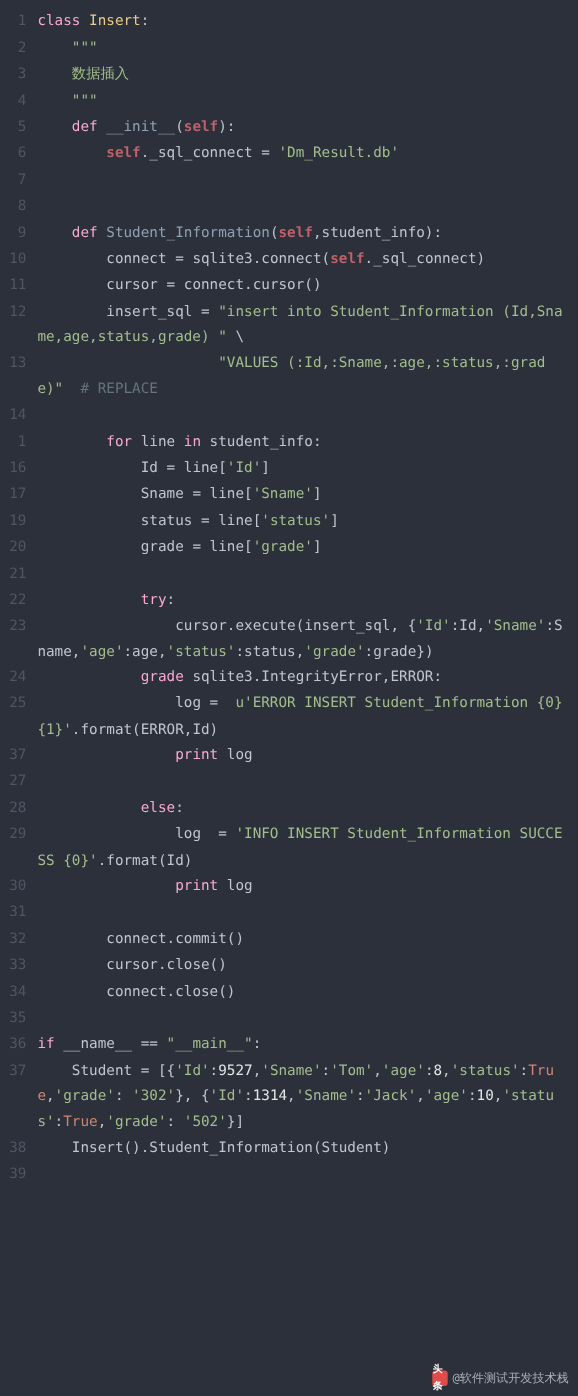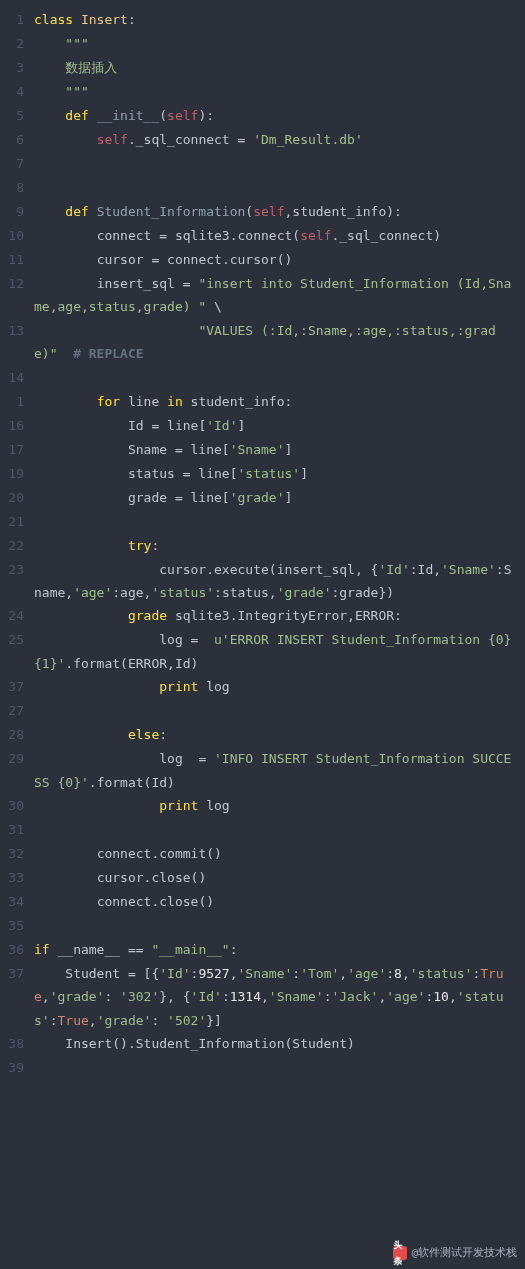--- a/index.html
+++ b/index.html
@@ -29,26 +29,26 @@
     padding-right: 10px;
     color: #4e5665;
     user-select: none;
   }
   .code {
     flex: 1;
     white-space: pre-wrap;
     word-break: break-all;
     padding-right: 6px;
   }
-  .tok-keyword { color: #fde047; }
+  .tok-keyword { color: #f9a8d4; }
   .tok-classname { color: #ebcb8b; }
   .tok-def { color: #8fa1b3; }
-  .tok-self { color: #bf616a; }
+  .tok-self { color: #bf616a; font-weight: bold; }
   .tok-string { color: #a3be8c; }
-  .tok-comment { color: #65737e; font-weight: bold; }
+  .tok-comment { color: #65737e; }
   .tok-paren { color: #c0c5ce; }
   .tok-op { color: #c0c5ce; }
   .tok-num { color: #e5e5e5; }
   .tok-const { color: #d08770; }
   .tok-ident { color: #c0c5ce; }
   .tok-dot { color: #c0c5ce; }
   .watermark {
     position: fixed;
     bottom: 6px;
     right: 8px;

